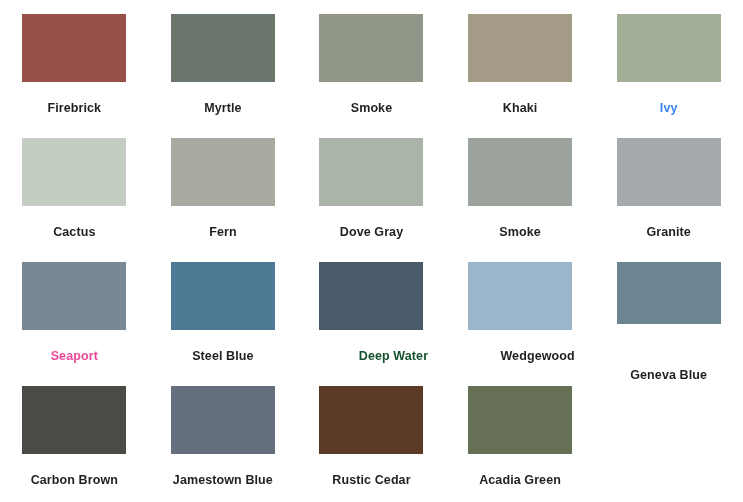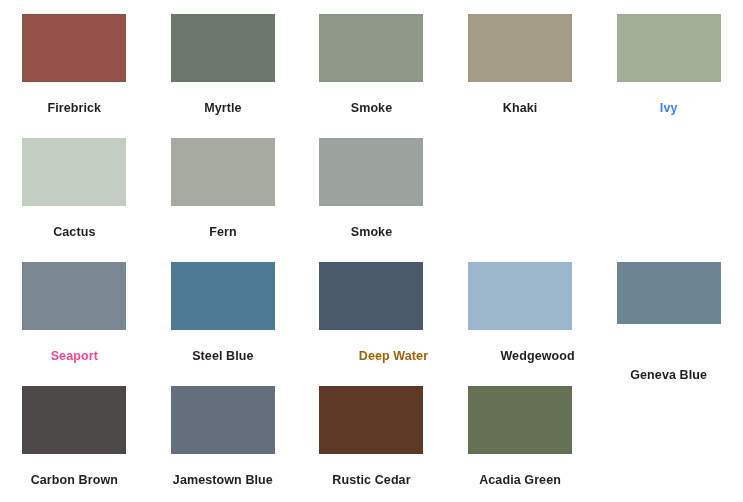--- a/index.html
+++ b/index.html
@@ -88,37 +88,45 @@
   <div class="swatch-row">
     <div class="swatch-cell">
       <div class="swatch-chip" style="background-color: rgb(196, 205, 194);"></div>
       <div class="swatch-label" style="color: rgb(35, 31, 32);">Cactus</div>
     </div>
     <div class="swatch-cell">
       <div class="swatch-chip" style="background-color: rgb(167, 171, 162);"></div>
       <div class="swatch-label" style="color: rgb(35, 31, 32);">Fern</div>
     </div>
     <div class="swatch-cell">
+      <div class="swatch-chip" style="background-color: rgb(171, 180, 169);"></div>
+      <div class="swatch-label" style="color: rgb(35, 31, 32);">Dove Gray</div>
+    </div>
+    <div class="swatch-cell">
       <div class="swatch-chip" style="background-color: rgb(156, 163, 157);"></div>
       <div class="swatch-label" style="color: rgb(35, 31, 32);">Smoke</div>
+    </div>
+    <div class="swatch-cell">
+      <div class="swatch-chip" style="background-color: rgb(165, 170, 175);"></div>
+      <div class="swatch-label" style="color: rgb(35, 31, 32);">Granite</div>
     </div>
   </div>
 
   <div class="swatch-row">
     <div class="swatch-cell">
       <div class="swatch-chip" style="background-color: rgb(121, 136, 146);"></div>
       <div class="swatch-label" style="color: #ec4899;">Seaport</div>
     </div>
     <div class="swatch-cell">
       <div class="swatch-chip" style="background-color: rgb(78, 122, 150);"></div>
       <div class="swatch-label" style="color: rgb(35, 31, 32);">Steel Blue</div>
     </div>
     <div class="swatch-cell">
       <div class="swatch-chip" style="background-color: rgb(74, 90, 107);"></div>
-      <div class="swatch-label" style="color: #a16207; padding-left: 44px;">Deep Water</div>
+      <div class="swatch-label" style="color: #14532d; padding-left: 44px;">Deep Water</div>
     </div>
     <div class="swatch-cell">
       <div class="swatch-chip" style="background-color: rgb(156, 182, 204);"></div>
       <div class="swatch-label" style="color: rgb(35, 31, 32); margin-left: 35px;">Wedgewood</div>
     </div>
     <div class="swatch-cell">
       <div class="swatch-chip" style="background-color: rgb(107, 133, 147);"></div>
       <div class="swatch-label" style="color: rgb(35, 31, 32); margin-top: 44px;">Geneva Blue</div>
     </div>
   </div>

